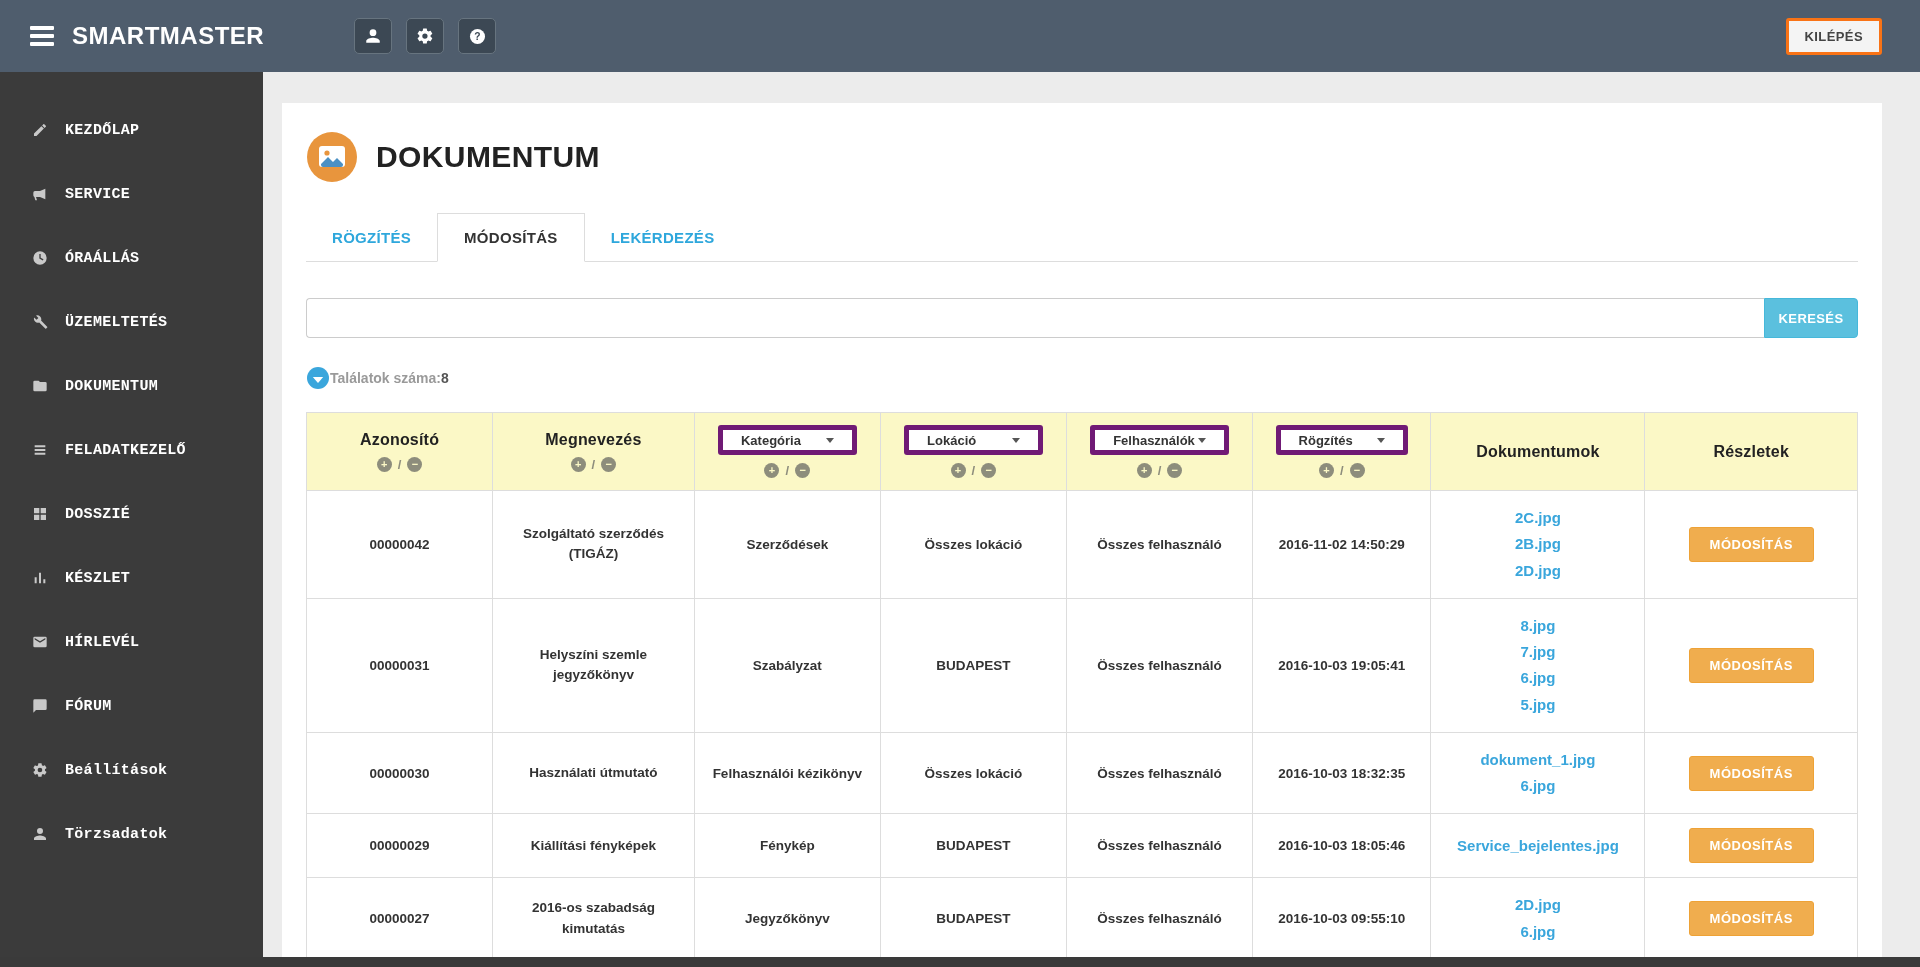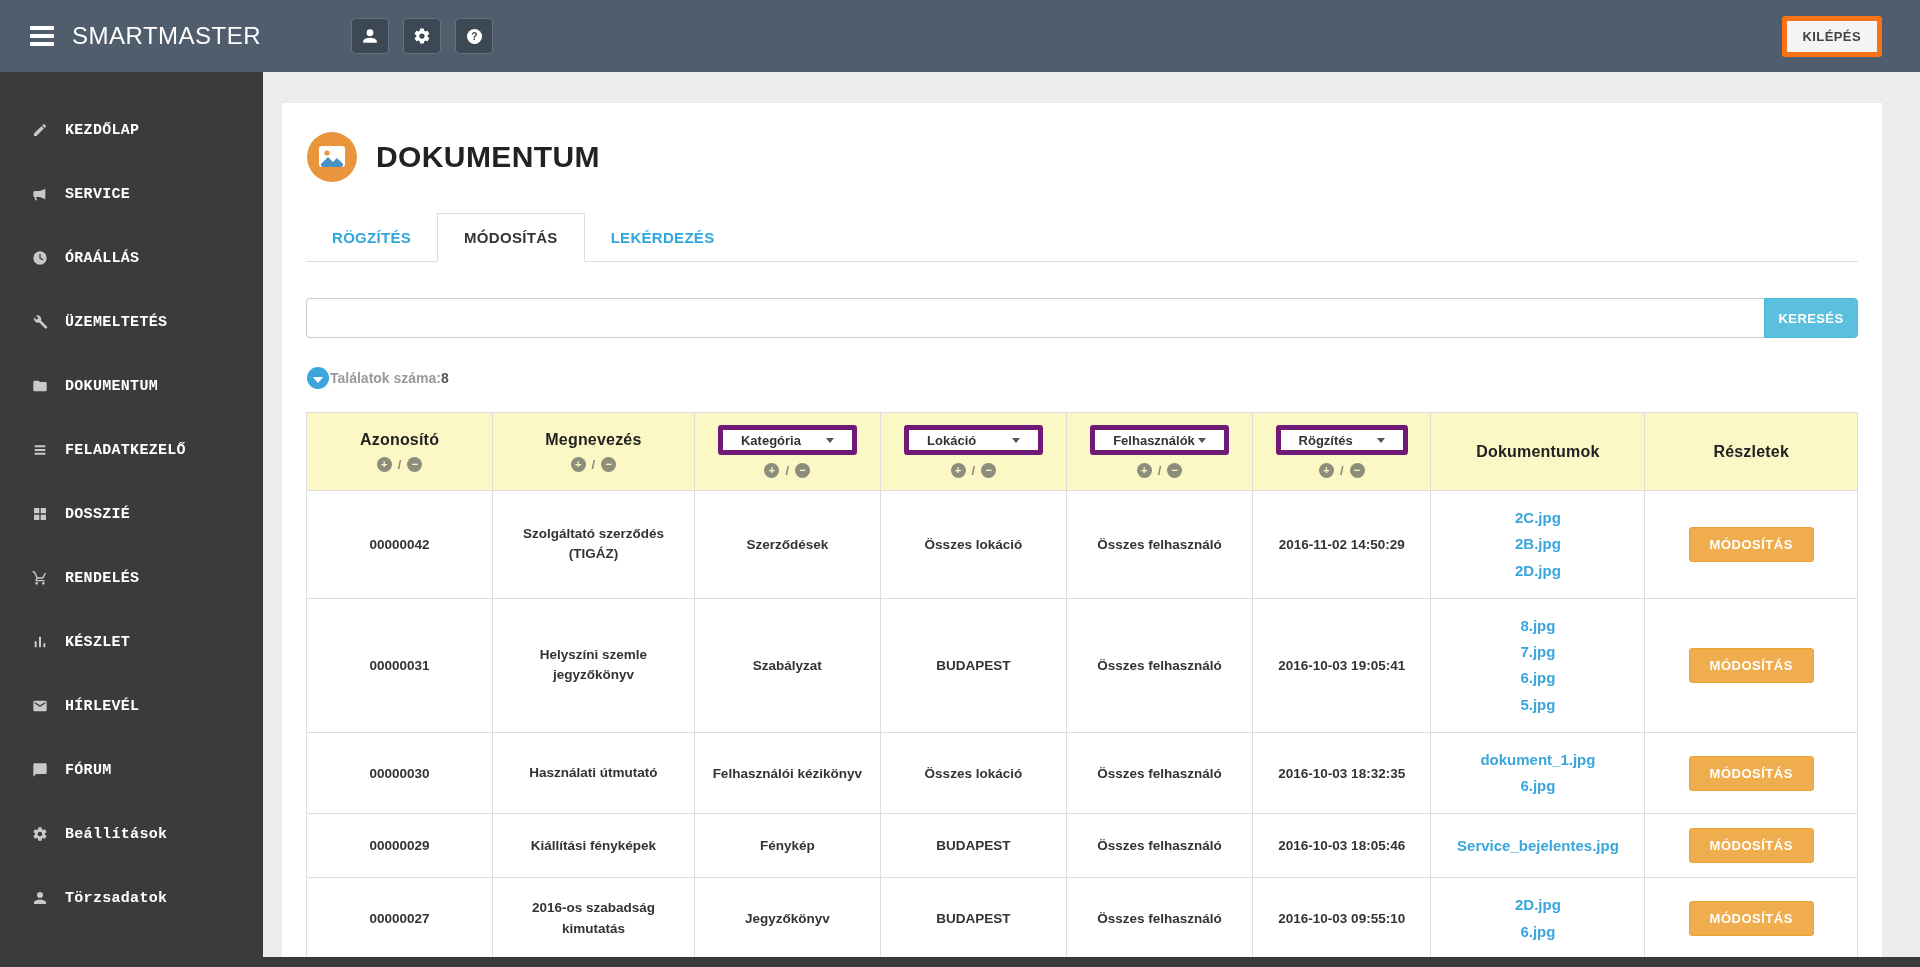--- a/index.html
+++ b/index.html
@@ -10,29 +10,29 @@
     color: #333;
   }
 
   
   .topbar {
     position: fixed; top: 0; left: 0; right: 0; height: 72px;
     background: #4f5d6d; display: flex; align-items: center; z-index: 20;
   }
   .hamburger { margin-left: 30px; cursor: pointer; display: inline-block; }
   .hamburger .bar { display: block; width: 24px; height: 4px; background: #fff; border-radius: 1px; margin: 4px 0; }
-  .brand { color: #fff; font-size: 24px; font-weight: normal; letter-spacing: 0.5px; margin-left: 18px; }
+  .brand { color: #fff; font-size: 24px; font-weight: bold; letter-spacing: 0.5px; margin-left: 18px; }
   .tb-icons { display: flex; gap: 14px; margin-left: 90px; }
   .tb-btn {
     width: 38px; height: 36px; background: #3c4854; border: 1px solid #67747f;
     border-radius: 5px; display: flex; align-items: center; justify-content: center; cursor: pointer;
   }
   .spacer { flex: 1; }
   .logout-btn {
-    margin-right: 38px; background: #f4f4f4; color: #444; border: 5px solid #f97316;
+    margin-right: 38px; background: #f4f4f4; color: #444; border: 3px solid #f97316;
     font-family: "Liberation Sans", sans-serif;
     font-size: 13px; font-weight: bold; padding: 8px 16px; border-radius: 3px; cursor: pointer; letter-spacing: 0.4px;
   }
 
   
   .sidebar {
     position: fixed; top: 72px; left: 0; bottom: 0; width: 263px;
     background: #3b3b3b; padding-top: 26px; z-index: 10; font-family: Liberation Mono, monospace;
   }
   .side-item {
@@ -205,28 +205,20 @@
       </span>
     <span class="side-label">FELADATKEZELŐ</span>
   </div>
   <div class="side-item">
     <span class="side-icon">
         <svg viewBox="0 0 24 24" width="16" height="16">
           <path d="M3 3h8v8H3zM13 3h8v8h-8zM3 13h8v8H3zM13 13h8v8h-8z"></path>
         </svg>
       </span>
     <span class="side-label">DOSSZIÉ</span>
-  </div>
-  <div class="side-item">
-    <span class="side-icon">
-        <svg viewBox="0 0 24 24" width="16" height="16">
-          <path d="M7 18a2 2 0 1 0 2 2 2 2 0 0 0-2-2zm10 0a2 2 0 1 0 2 2 2 2 0 0 0-2-2zM7.2 14.8L8.1 13h7.4a2 2 0 0 0 1.8-1.1L21 5l-1.8-.9-3.7 6.9H8.5L4.3 2H1v2h2l3.6 7.6-1.3 2.5A2 2 0 0 0 7 17h12v-2H7.4a.3.3 0 0 1-.2-.2z"></path>
-        </svg>
-      </span>
-    <span class="side-label">RENDELÉS</span>
   </div>
   <div class="side-item">
     <span class="side-icon">
         <svg viewBox="0 0 24 24" width="16" height="16">
           <path d="M4 20h3v-9H4zM10.5 20h3V4h-3zM17 20h3v-6h-3z"></path>
         </svg>
       </span>
     <span class="side-label">KÉSZLET</span>
   </div>
   <div class="side-item">

